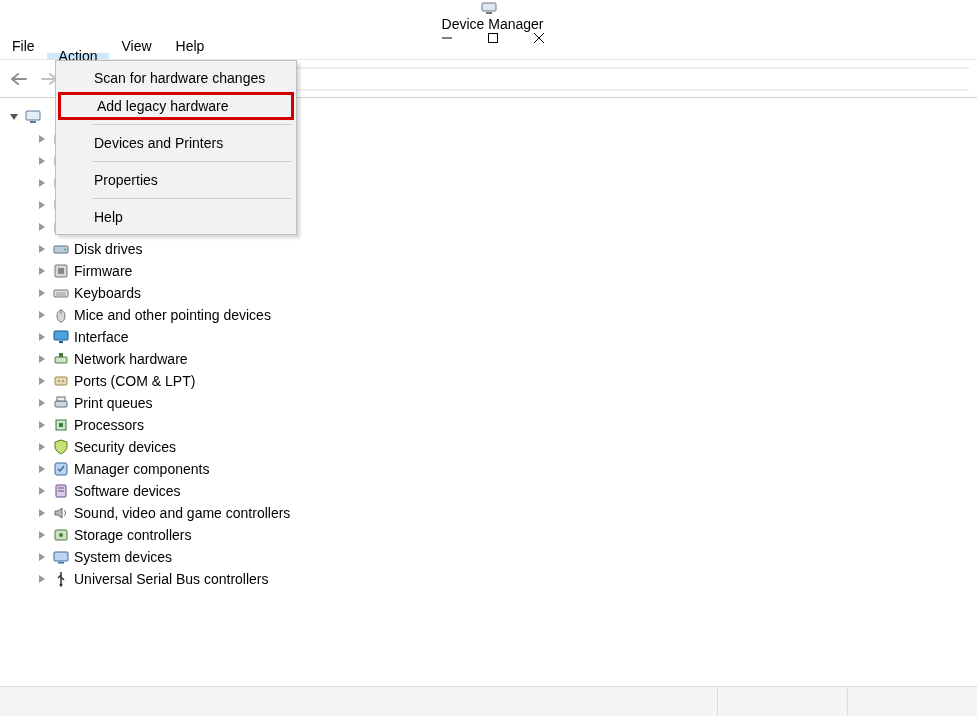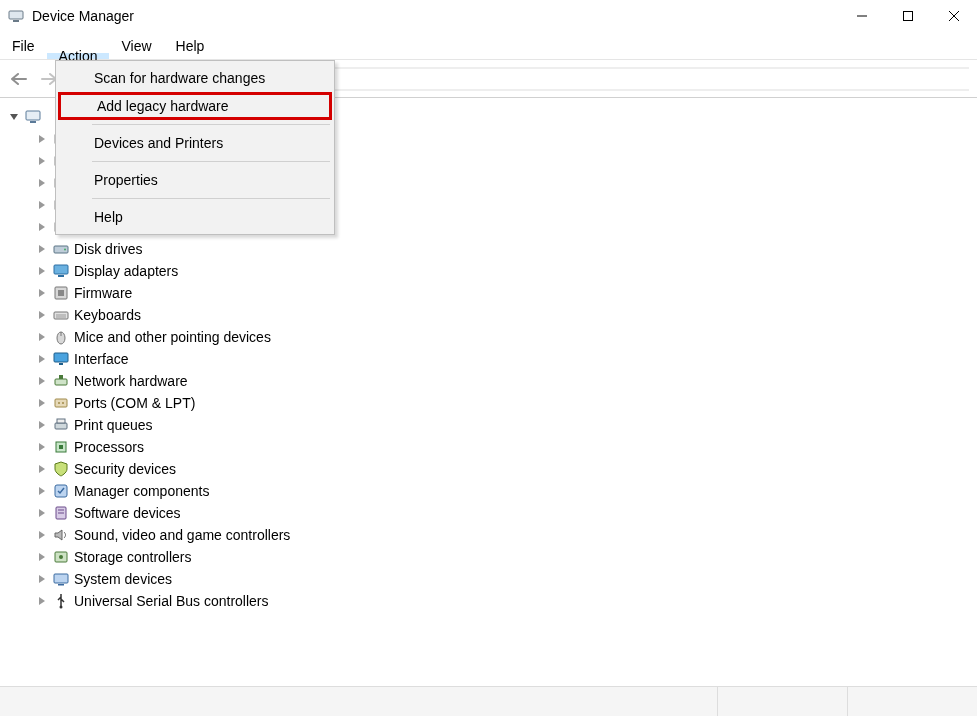--- a/index.html
+++ b/index.html
@@ -1,19 +1,19 @@
 <!DOCTYPE html>
 <html><head>
 <meta charset="utf-8">
 <style>
   * { box-sizing: border-box; margin: 0; padding: 0; font-family: "Segoe UI", Tahoma, sans-serif; font-size: 14px; }
   body { width: 977px; height: 716px; background: #fff; overflow: hidden; position: relative; }
 
   
-  .title-bar { height: 32px; display: flex; align-items: center; padding-left: 8px; background:#fff; }
+  .title-bar { height: 32px; display: flex; align-items: center; padding-left: 8px; background:#fff;flex-direction:column; }
   .title-icon { width: 16px; height: 16px; margin-right: 8px; }
   .title-text { flex: 1; font-size: 14px; color: #000; }
   .win-controls { display: flex; height: 100%; }
   .win-btn { width: 46px; display: flex; align-items: center; justify-content: center; }
   .win-btn svg { stroke: #000; stroke-width: 1; fill: none; }
 
   
   .menu-bar { height: 28px; display: flex; align-items: stretch; border-bottom: 1px solid #e5e5e5; background:#fff; }
   .menu-item { padding: 0 12px; display:flex; align-items:center; cursor: default; }
   .menu-item.active { background: #cce8ff; margin-top: 21px; }
@@ -29,21 +29,21 @@
   .tree-row { display: flex; align-items: center; height: 22px; gap: 4px; white-space: nowrap;}
   .tree-row .expander { width: 12px; display:flex; align-items:center; justify-content:center; color:#666; }
   .tree-row .node-icon { width: 18px; height: 16px; display:flex; align-items:center; justify-content:center; }
   .tree-row .label { color: #000; }
   .child { margin-left: 28px; }
 
   .caret svg { width:8px; height:8px; }
   .caret.open svg { transform: rotate(90deg); }
 
   
-  .dropdown { position: absolute; top: 60px; left: 55px; width: 280px; background: #f2f2f2; border: 1px solid #bfbfbf; box-shadow: 3px 3px 3px rgba(0,0,0,0.15); z-index: 10; padding: 3px 2px; }
+  .dropdown { position: absolute; top: 60px; left: 55px; width: 242px; background: #f2f2f2; border: 1px solid #bfbfbf; box-shadow: 3px 3px 3px rgba(0,0,0,0.15); z-index: 10; padding: 3px 2px; }
   .dropdown-item { height: 28px; display:flex; align-items:center; padding: 0 10px 0 36px; cursor: default; color:#000;}
   .dropdown-sep { height: 1px; background: #d0d0d0; margin: 4px 2px 4px 34px; }
   .highlight-box { border: 3px solid #d40000; }
 
   
   .status-bar { position:absolute; bottom:0; left:0; right:0; height: 30px; border-top:1px solid #ddd; background:#f5f5f5; display:flex;}
   .status-bar .seg { border-left:1px solid #ddd; width: 130px; }
   .status-bar .seg:first-child { border-left:none; flex:1;}
 
   
@@ -198,34 +198,20 @@
         <span class="label">Disk drives</span>
       </div>
       <div class="tree-row child">
         <span class="expander caret">
           <svg viewBox="0 0 8 8">
             <path d="M1 0 L7 4 L1 8 Z" fill="#999"></path>
           </svg>
         </span>
         <span class="node-icon">
           <svg class="ic" viewBox="0 0 16 16">
-            <rect x="1" y="2" width="14" height="9" rx="1" fill="#6bb1e0" stroke="#2d6fa3"></rect>
-            <rect x="5" y="12" width="6" height="2" fill="#2d6fa3"></rect>
-          </svg>
-        </span>
-        <span class="label">Display adapters</span>
-      </div>
-      <div class="tree-row child">
-        <span class="expander caret">
-          <svg viewBox="0 0 8 8">
-            <path d="M1 0 L7 4 L1 8 Z" fill="#999"></path>
-          </svg>
-        </span>
-        <span class="node-icon">
-          <svg class="ic" viewBox="0 0 16 16">
             <rect x="2" y="2" width="12" height="12" rx="1" fill="#d8d8d8" stroke="#777"></rect>
             <rect x="5" y="5" width="6" height="6" fill="#888"></rect>
           </svg>
         </span>
         <span class="label">Firmware</span>
       </div>
       <div class="tree-row child">
         <span class="expander caret">
           <svg viewBox="0 0 8 8">
             <path d="M1 0 L7 4 L1 8 Z" fill="#999"></path>

